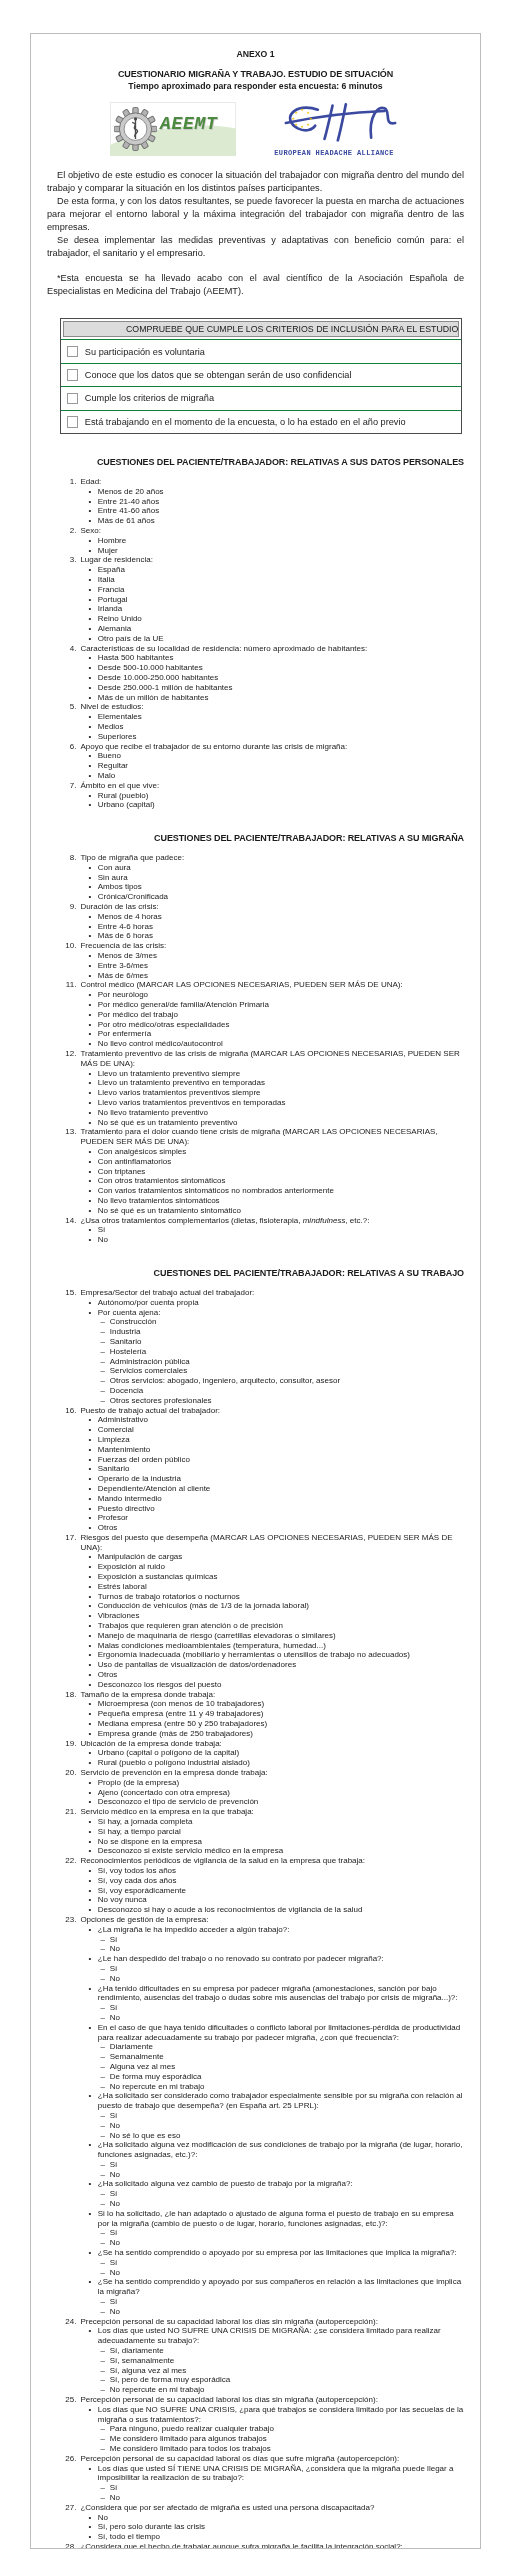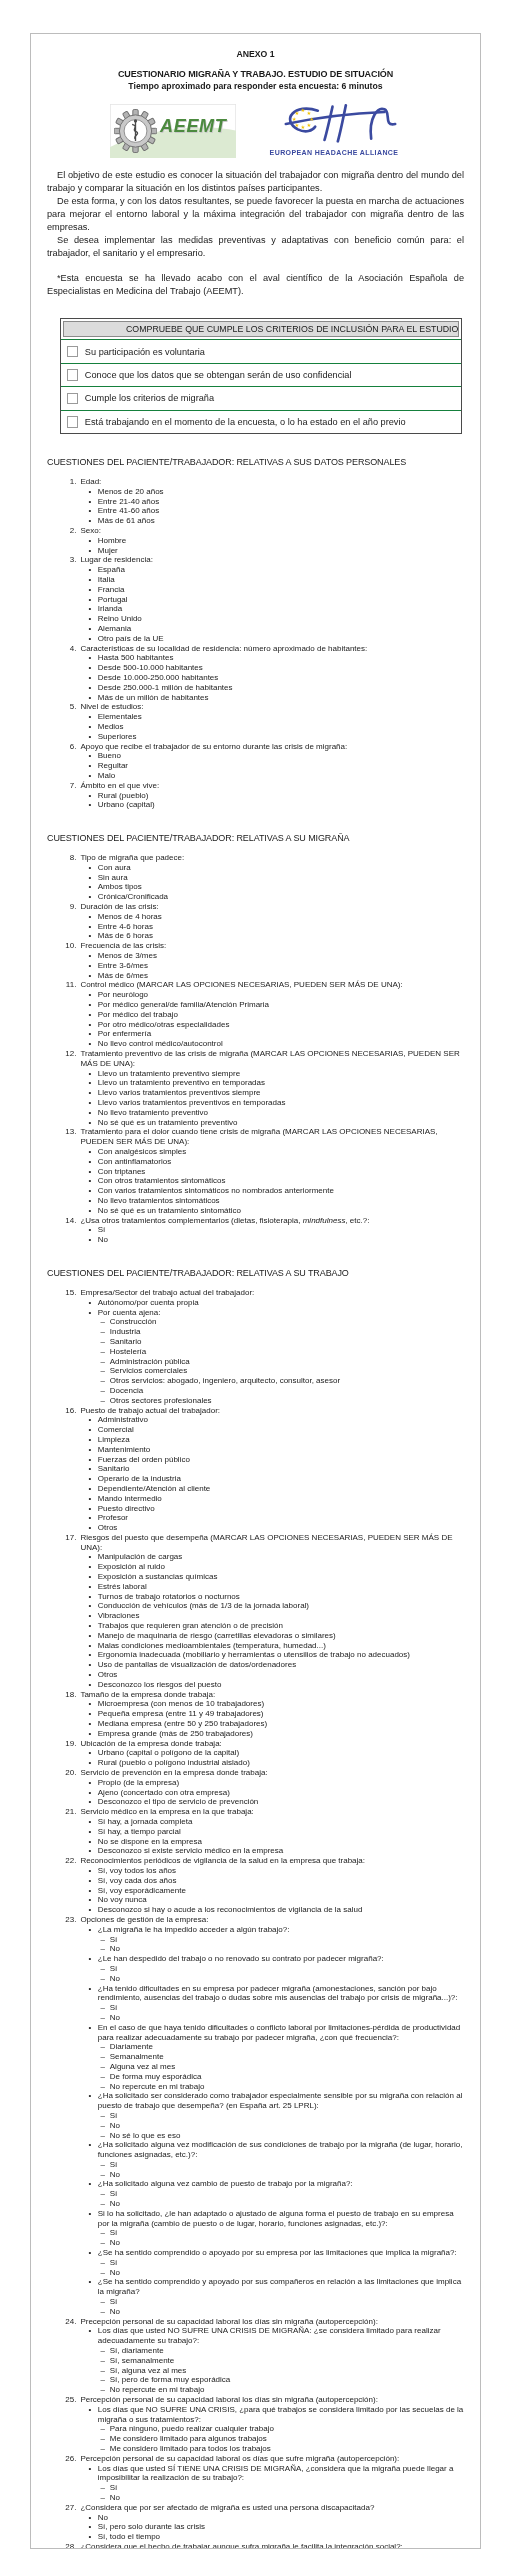--- a/index.html
+++ b/index.html
@@ -11,21 +11,21 @@
   .page{
     position:absolute;left:30px;top:33px;width:451px;height:2516px;
     box-sizing:border-box;border:1.3px solid #bcbcbc;background:#fff;
     padding:10.7px 16px 0 16px;overflow:hidden;
   }
   
   .annex{ text-align:center;font-weight:bold;font-size:8.7px;margin-top:4px;}
   .title{ text-align:center;font-weight:bold;font-size:9px;margin-top:10.7px;letter-spacing:-0.1px;}
   .subtitle{text-align:center;font-weight:bold;font-size:8.7px;margin-top:2px;}
   
-  .logos{display:flex;justify-content:center;align-items:flex-end;gap:31px;margin-top:10.7px;height:56px;}
+  .logos{display:flex;justify-content:center;align-items:flex-start;gap:31px;margin-top:10.7px;height:56px;font-family:Liberation Mono, monospace;}
   .aeemt-card{position:relative;width:126px;height:54px;overflow:hidden;background:#fff;
     box-shadow:0 0 0 0.7px #e3e3e3 inset;}
   .swoosh1{position:absolute;left:-20px;bottom:-31px;width:174px;height:60px;border-radius:50%;
     background:#dcead2;transform:rotate(-7deg);}
   .swoosh2{position:absolute;left:-27px;bottom:-40px;width:187px;height:60px;border-radius:50%;
     background:#b9d3a6;transform:rotate(-9deg);opacity:.7;}
   .aeemt-gear{position:absolute;left:4px;top:4px;}
   .aeemt-text{position:absolute;left:50px;top:12px;font-weight:bold;font-style:italic;
     font-size:18px;color:#4c8a3f;text-shadow:0.7px 0.7px 0 #c9c9c9;letter-spacing:0.7px;}
   .eha-box{width:134px;height:56px;display:flex;flex-direction:column;align-items:center;justify-content:center;}
@@ -34,21 +34,21 @@
   .intro p{margin:0;font-size:9.2px;line-height:13px;text-align:justify;text-indent:10px;}
   .intro p.gap{margin-top:12.7px;}
   
   .inc-table{margin:20px 0 0 13.4px;width:402px;border:1.3px solid #4a4a4a;box-sizing:border-box;}
   .inc-header{margin:2px;background:#dcdcdc;border:0.7px solid #8a8a8a;text-align:right;
     font-size:8.8px;padding:2px 0;}
   .inc-row{border-top:1px solid #15803d;display:flex;align-items:center;height:23.4px;padding-left:5.4px;box-sizing:border-box;}
   .checkbox{width:9.4px;height:9.4px;border:1.3px solid #9a9a9a;background:#fff;flex:none;margin-right:6.7px;}
   .inc-label{font-size:9.2px;}
   
-  .sec-heading{font-weight:normal;font-size:9px;margin:23px 0 0 0;letter-spacing:-0.1px;}
+  .sec-heading{font-weight:bold;font-size:9px;margin:23px 0 0 0;letter-spacing:-0.1px;text-align:right;}
   .questions{margin-top:10px;padding-left:12px;}
   .q{display:flex;}
   .qnum{flex:none;width:17.4px;text-align:right;margin-right:4px;font-size:8px;line-height:9.8px;}
   .qbody{flex:1;min-width:0;}
   .qtitle{font-size:8px;line-height:9.8px;}
   .opt{display:flex;}
   .opt.l1{margin-left:8px;}
   .opt.l2{margin-left:20px;}
   .marker{flex:none;width:9.4px;font-size:8px;line-height:9.8px;}
   .otext{flex:1;font-size:8px;line-height:9.8px;}

